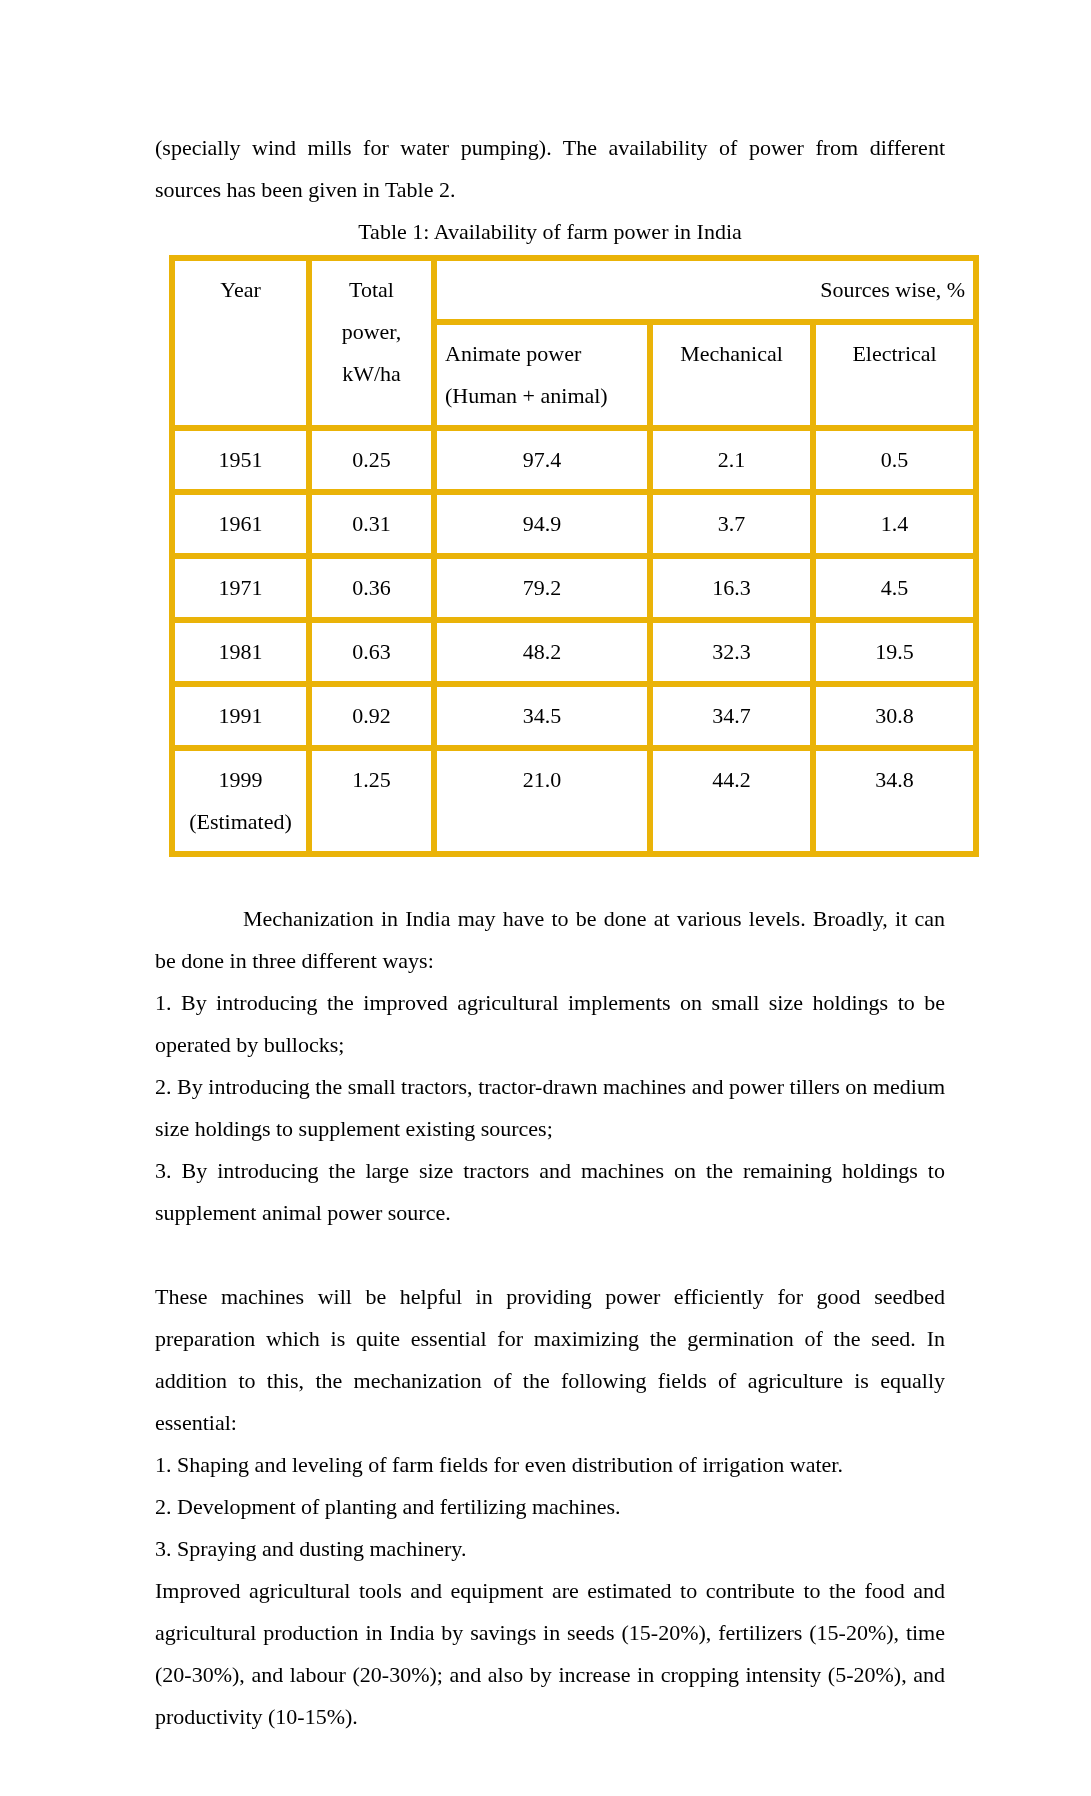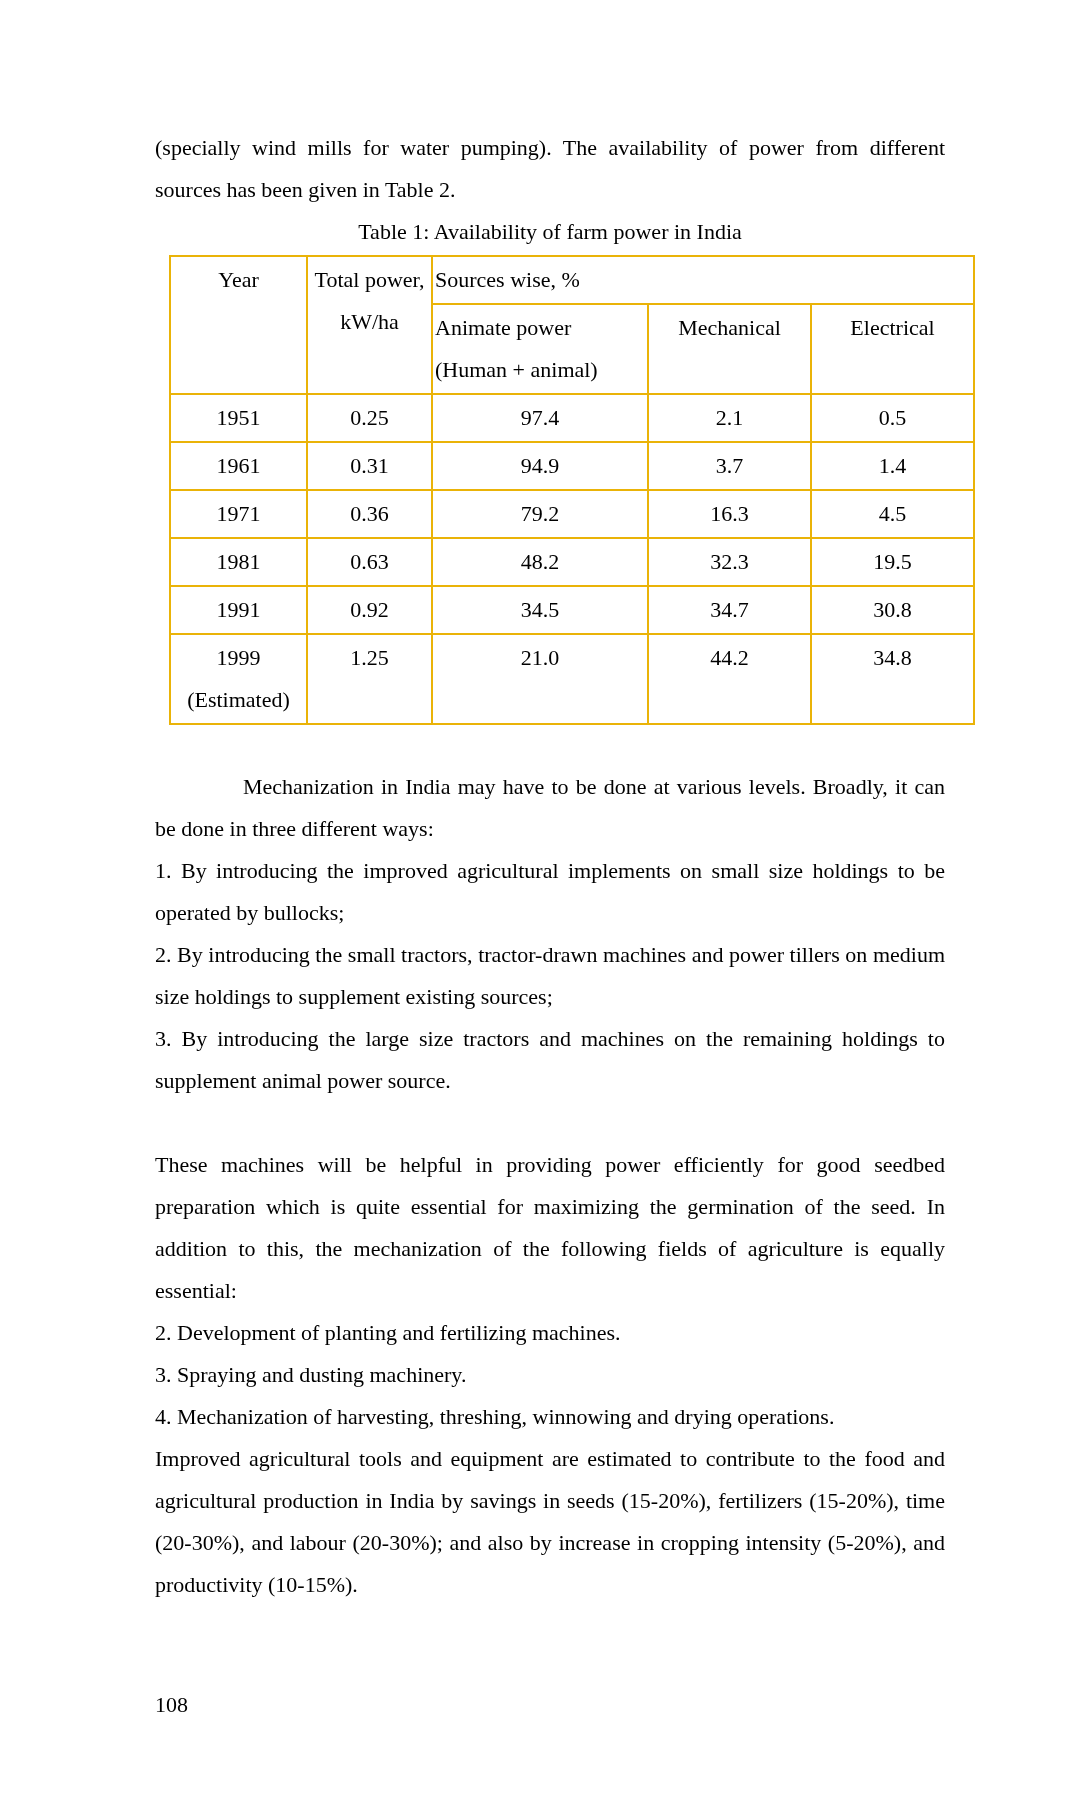--- a/index.html
+++ b/index.html
@@ -39,25 +39,25 @@
     font-family: Liberation Serif, serif;
   }
   table.farm {
     border-collapse: collapse;
     table-layout: fixed;
     width: 804px;
     margin-left: 14px;
     margin-top: 2px;
   }
   table.farm td {
-    border: 2px solid #eab308;
+    border: 6px solid #eab308;
     font-size: 22px;
     line-height: 42px;
     font-weight: normal;
-    padding: 2px;
+    padding: 8px;
     overflow: hidden;
     margin-left: 20px;
   }
   col.c1 { width: 137px; }
   col.c2 { width: 125px; }
   col.c3 { width: 216px; }
   col.c4 { width: 163px; }
   col.c5 { width: 163px; }
   tr.hrow1 { height: 44px; }
   tr.hrow2 { height: 88px; }
@@ -66,21 +66,21 @@
   td.th-year {
     text-align: center;
     vertical-align: top;
   }
   td.th-total {
     text-align: center;
     vertical-align: top;
     padding: 0 10px;
   }
   td.th-sources {
-    text-align: left;
+    text-align: right;
     vertical-align: top;
     padding-left: 15px;
     padding-right: 6px;
     border-radius: 16px;
   }
   td.th-animate {
     text-align: left;
     vertical-align: top;
     padding-left: 15px;
     padding-right: 6px;
@@ -181,21 +181,21 @@
     </tbody>
   </table>
 
   <p class="indent-first" style="margin-top:41px">Mechanization in India may have to be done at various levels. Broadly, it can be done in three different ways:</p>
   <p>1. By introducing the improved agricultural implements on small size holdings to be operated by bullocks;</p>
   <p>2. By introducing the small tractors, tractor-drawn machines and power tillers on medium size holdings to supplement existing sources;</p>
   <p>3. By introducing the large size tractors and machines on the remaining holdings to supplement animal power source.</p>
 
   <p class="gap-before">These machines will be helpful in providing power efficiently for good seedbed preparation which is quite essential for maximizing the germination of the seed. In addition to this, the mechanization of the following fields of agriculture is equally essential:</p>
 
+  <p>1. Shaping and leveling of farm fields for even distribution of irrigation water.</p>
   <p>2. Development of planting and fertilizing machines.</p>
   <p>3. Spraying and dusting machinery.</p>
-  <p>4. Mechanization of harvesting, threshing, winnowing and drying operations.</p>
 
   <p>Improved agricultural tools and equipment are estimated to contribute to the food and agricultural production in India by savings in seeds (15-20%), fertilizers (15-20%), time (20-30%), and labour (20-30%); and also by increase in cropping intensity (5-20%), and productivity (10-15%).</p>
 
   <p class="page-number">108</p>
 
 </div>
 
 </body></html>

